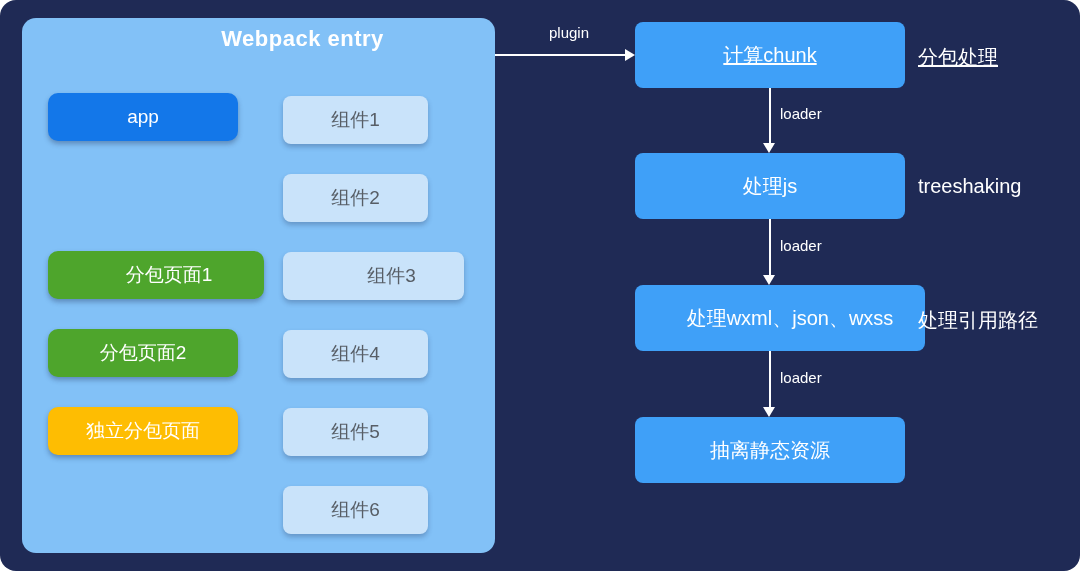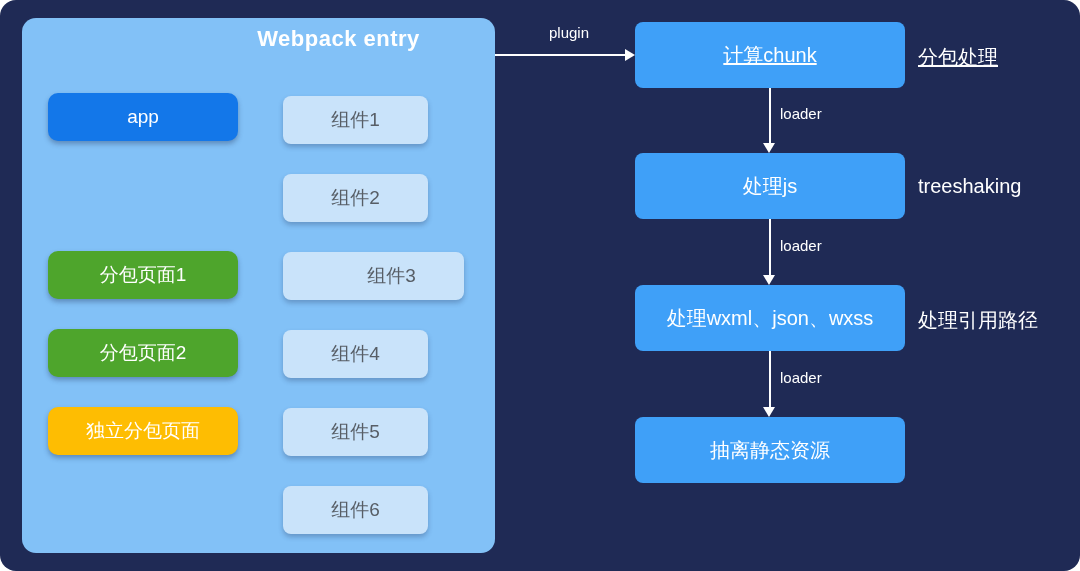--- a/index.html
+++ b/index.html
@@ -26,21 +26,20 @@
   }
   .panel-title {
     position: absolute;
     left: 22px; top: 26px;
     width: 561px;
     text-align: center;
     color: #ffffff;
     font-size: 22px;
     font-weight: bold;
     letter-spacing: 0.5px;
-    padding-left: 36px;
   }
   .btn {
     position: absolute;
     height: 48px;
     border-radius: 10px;
     display: flex;
     align-items: center;
     justify-content: center;
     color: #ffffff;
     font-size: 19px;
@@ -108,38 +107,38 @@
 </style>
 </head>
 <body>
 
 <div class="canvas">
 
   <div class="entry-panel"></div>
   <div class="panel-title">Webpack entry</div>
 
   <div class="btn page-btn" style="top: 93px; background: rgb(19, 119, 233);">app</div>
-  <div class="btn page-btn" style="top: 251px; background: rgb(78, 165, 44);">分包页面1</div>
+  <div class="btn page-btn" style="top: 251px; background: rgb(78, 165, 44); padding-left: 26px;">分包页面1</div>
   <div class="btn page-btn" style="top: 329px; background: rgb(78, 165, 44);">分包页面2</div>
   <div class="btn page-btn" style="top: 407px; background: rgb(254, 189, 2);">独立分包页面</div>
 
   <div class="btn comp-btn" style="top:96px;">组件1</div>
   <div class="btn comp-btn" style="top:174px;">组件2</div>
   <div class="btn comp-btn" style="top:252px;padding-left:36px;">组件3</div>
   <div class="btn comp-btn" style="top:330px;">组件4</div>
   <div class="btn comp-btn" style="top:408px;">组件5</div>
   <div class="btn comp-btn" style="top:486px;">组件6</div>
 
   <div class="flow-label" style="left:495px; top:24px; width:132px; text-align:center;padding-left:8px;">plugin</div>
   <div class="hline" style="left:495px; top:54px; width:131px;"></div>
   <div class="ah-right" style="left:625px; top:49px;"></div>
 
   <div class="flow-box" style="top:22px;text-decoration:underline;">计算chunk</div>
   <div class="flow-box" style="top:153px;">处理js</div>
-  <div class="flow-box" style="top:285px;">处理wxml、json、wxss</div>
+  <div class="flow-box" style="top:285px;padding-left:20px;">处理wxml、json、wxss</div>
   <div class="flow-box" style="top:417px;">抽离静态资源</div>
 
   <div class="side-note" style="top:44px;text-decoration:underline;">分包处理</div>
   <div class="side-note" style="top:175px;">treeshaking</div>
   <div class="side-note" style="top:307px;text-align:center;">处理引用路径</div>
 
   <div class="vline" style="left:769px; top:88px;  height:56px;"></div>
   <div class="ah-down" style="left:763px; top:143px;"></div>
   <div class="flow-label" style="left:780px; top:105px;">loader</div>
 

